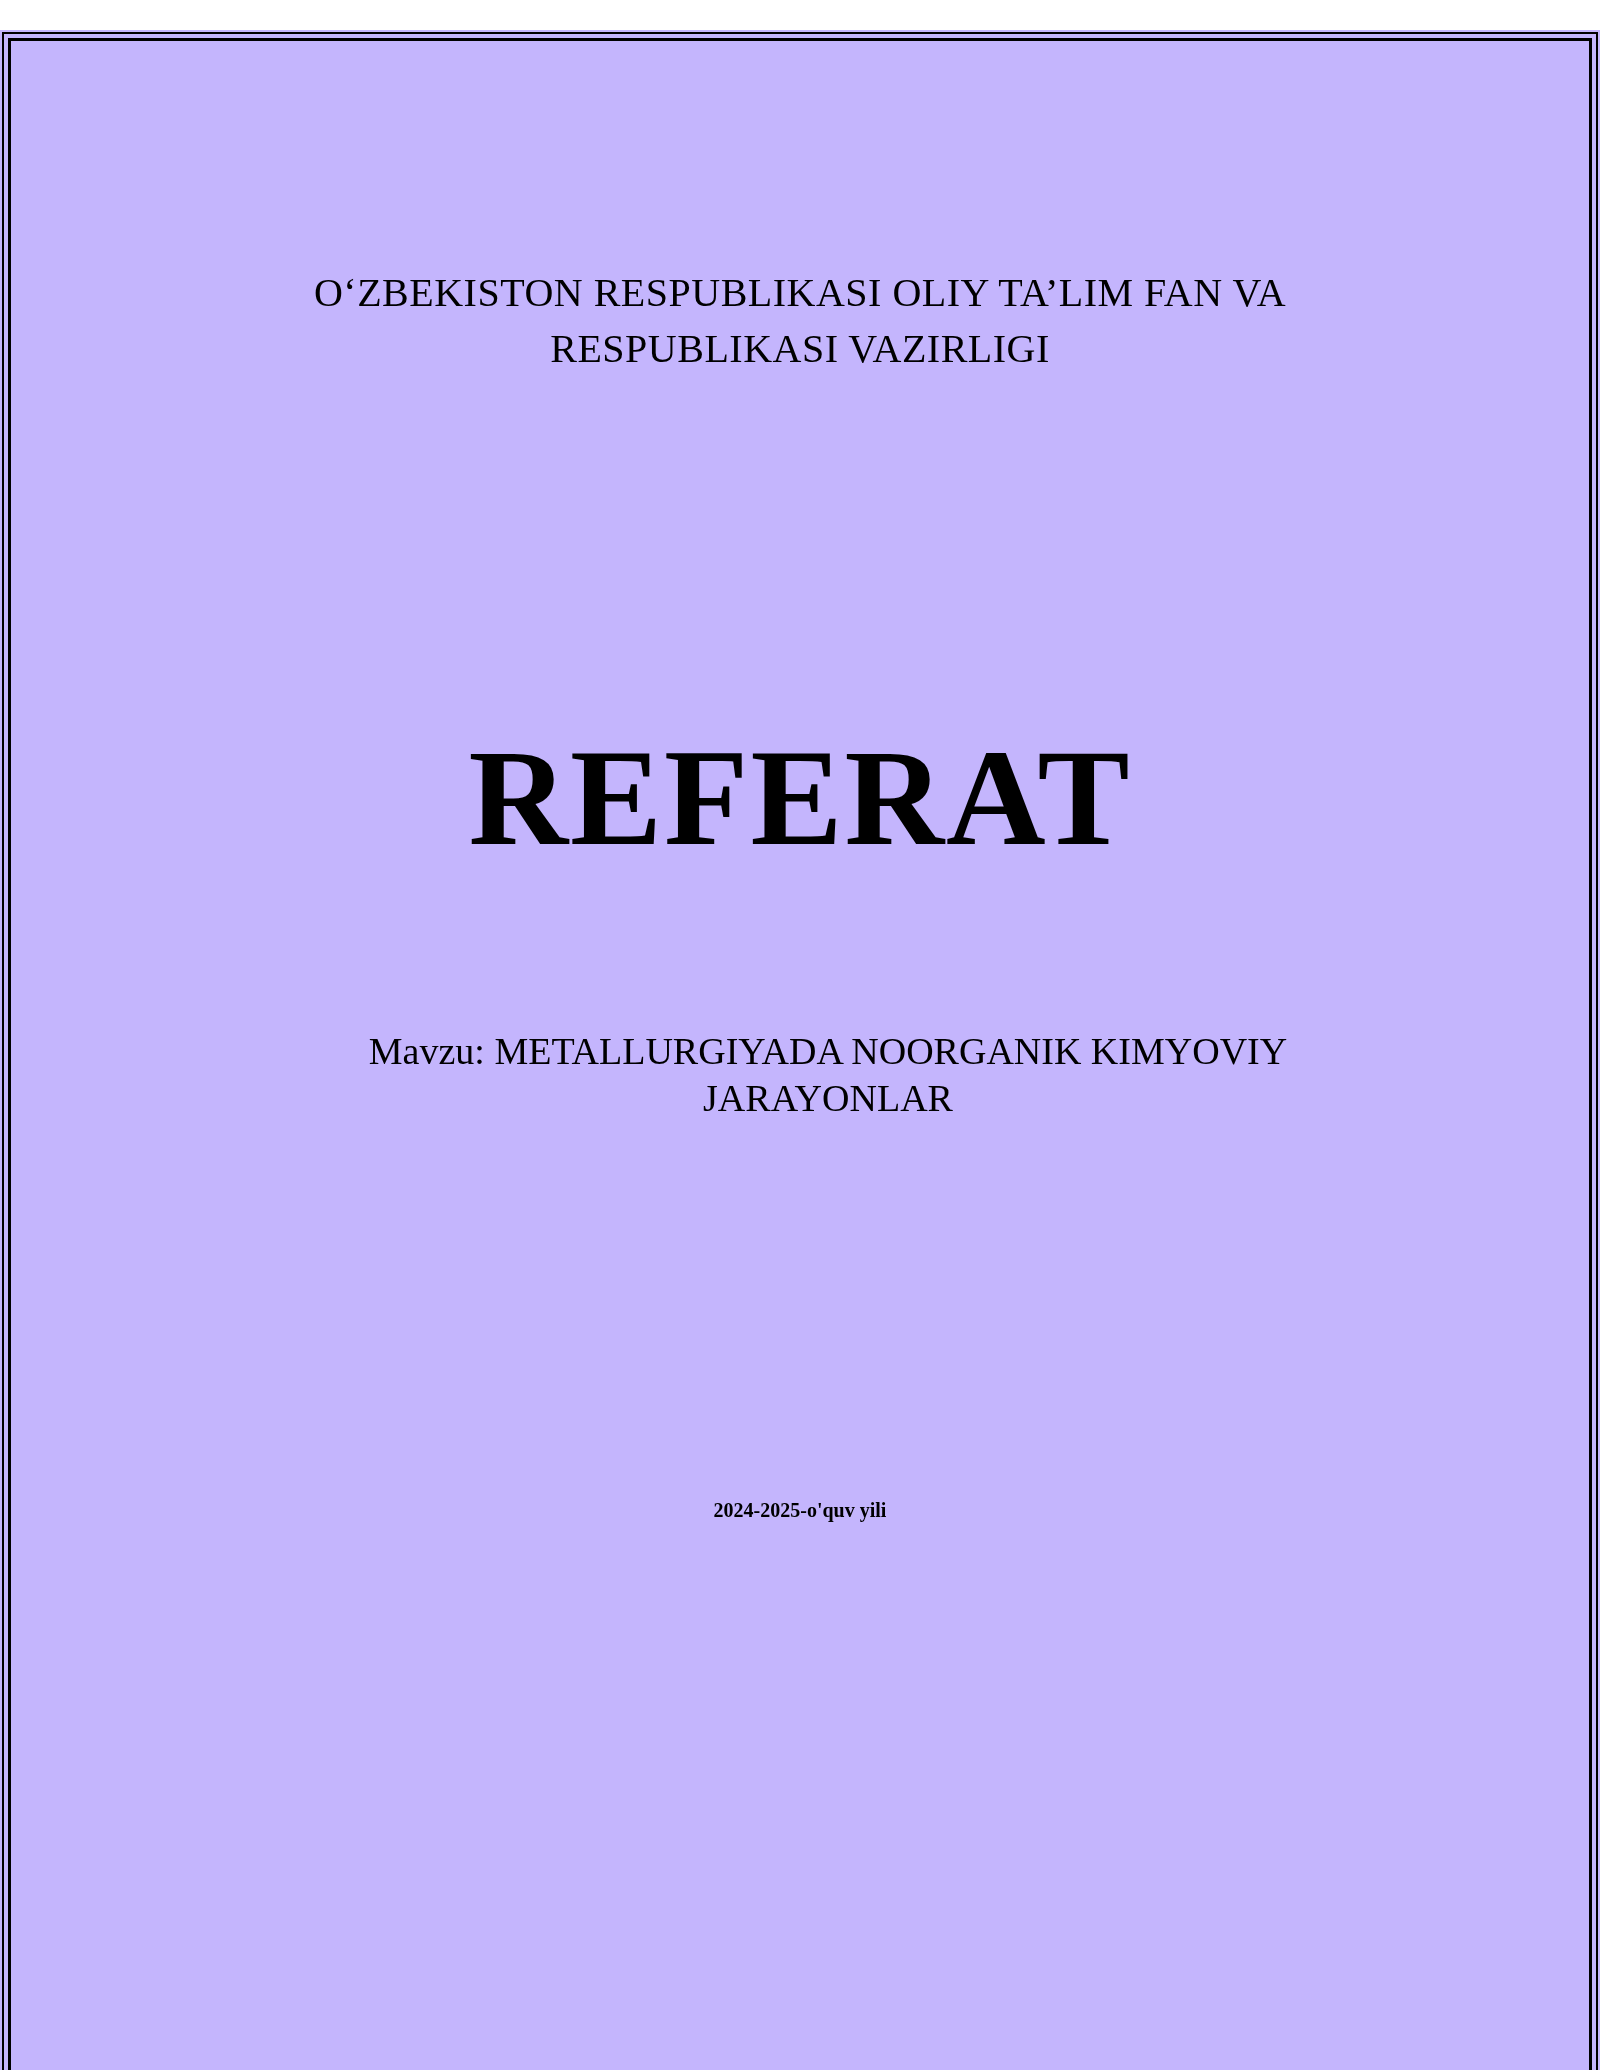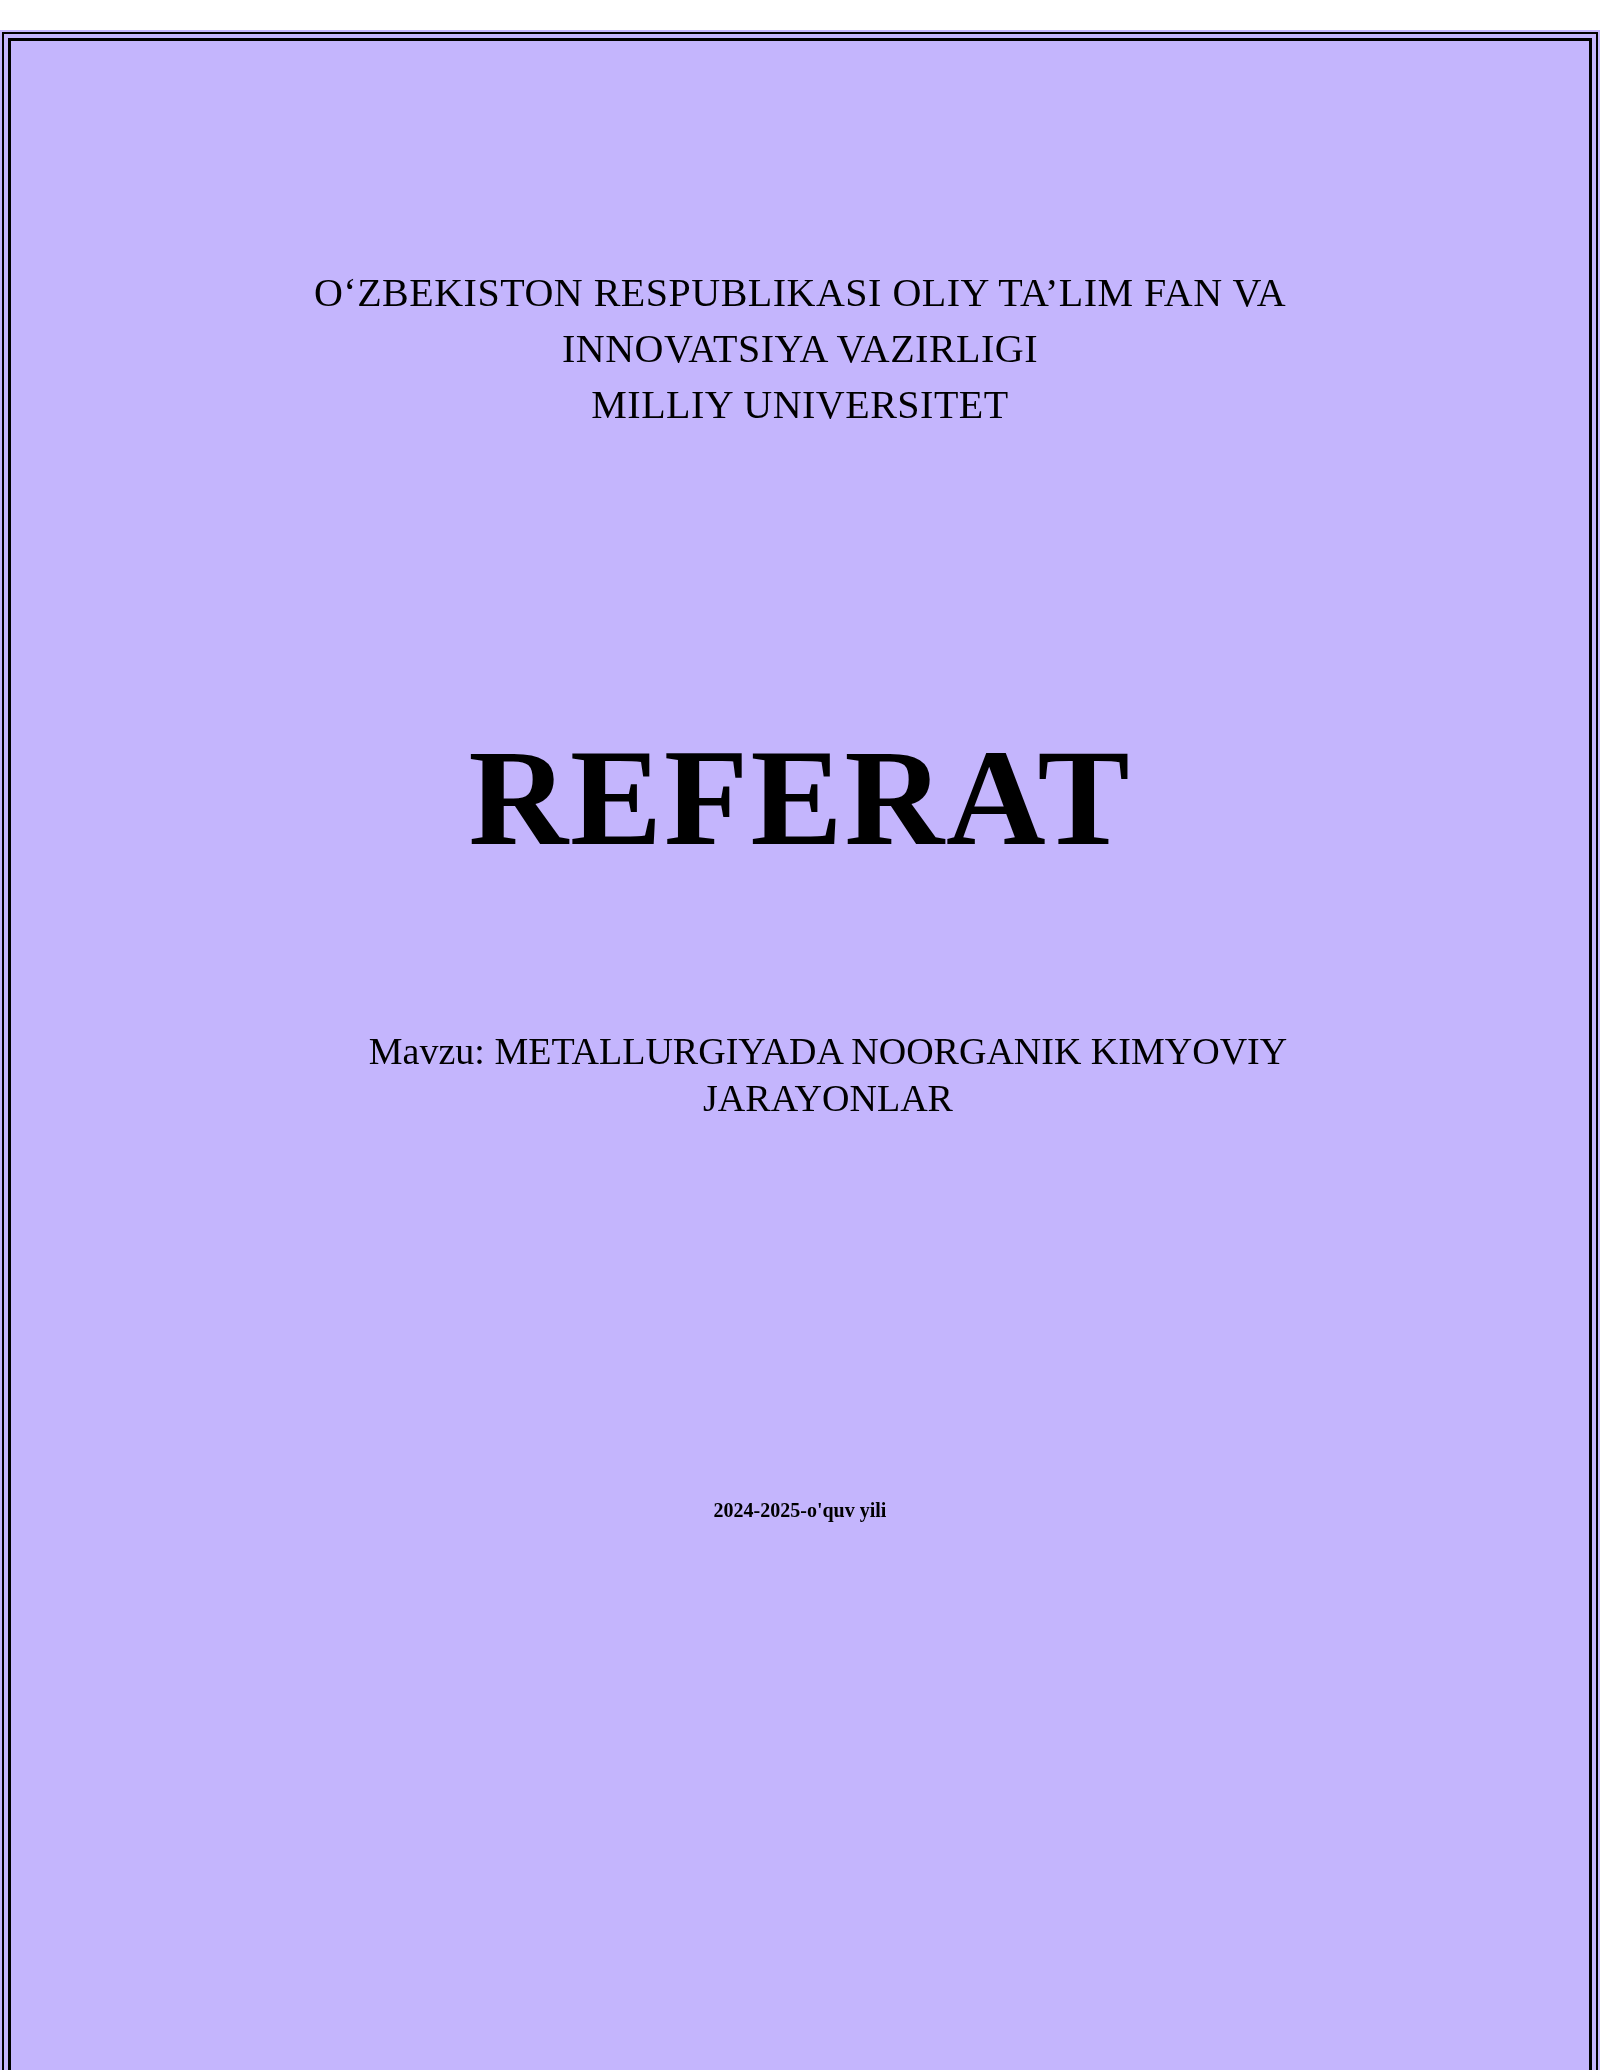--- a/index.html
+++ b/index.html
@@ -77,22 +77,21 @@
 </head>
 <body>
 
 <div class="page">
 
   <div class="border-outer"></div>
   <div class="border-inner"></div>
 
   <div class="header-block">
     <div>OʻZBEKISTON RESPUBLIKASI OLIY TA’LIM FAN VA</div>
-    <div>INNOVATSIYA VAZIRLIGI</div>
-    <div>MILLIY UNIVERSITET</div>
+    <div>RESPUBLIKASI VAZIRLIGI</div>
   </div>
 
   <h1 class="title-block">REFERAT</h1>
 
   <div class="topic-block">
     <div>Mavzu: METALLURGIYADA NOORGANIK KIMYOVIY</div>
     <div>JARAYONLAR</div>
   </div>
 
   <div class="year-block">2024-2025-o'quv yili</div>

